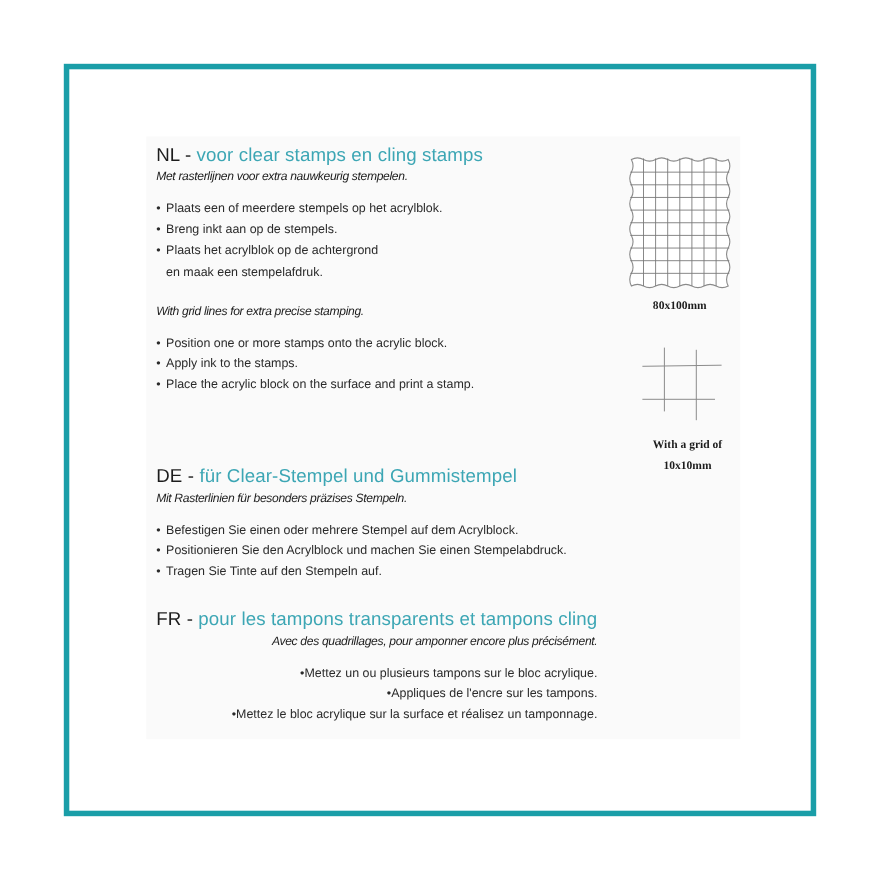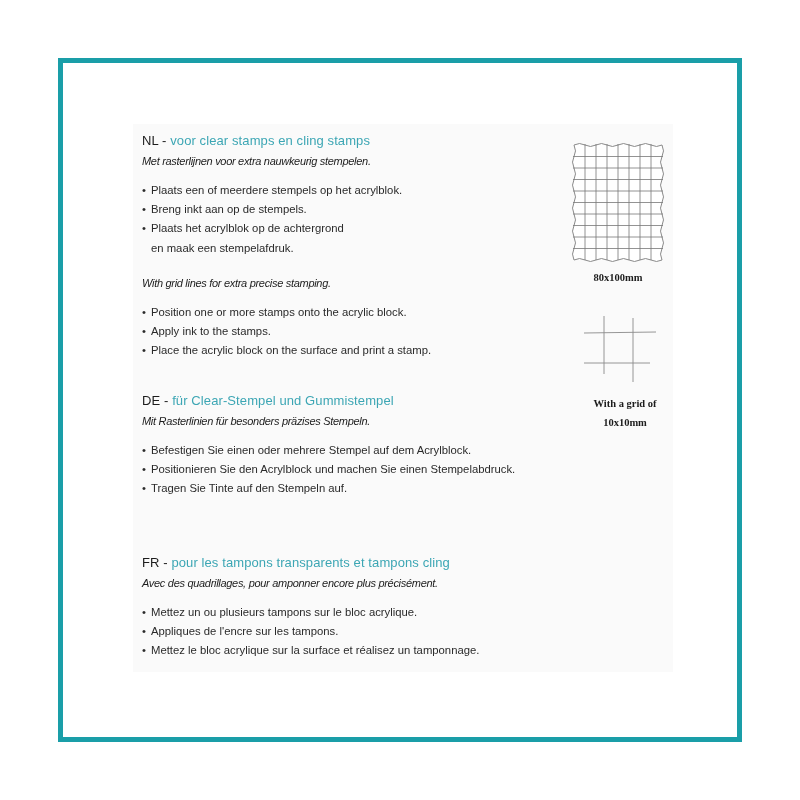--- a/index.html
+++ b/index.html
@@ -3,21 +3,21 @@
 <meta charset="utf-8">
 <style>
   html, body { margin: 0; padding: 0; background: #ffffff; }
   body { width: 800px; height: 800px; position: relative; overflow: hidden;
          font-family: "Liberation Sans", sans-serif; color: #222; }
   .frame { position: absolute; left: 58px; top: 58px; width: 674px; height: 674px;
            border: 5px solid #1a9ea8; box-sizing: content-box; }
   .panel { position: absolute; left: 133px; top: 124px; width: 540px; height: 548px;
            background: #fafafa; }
   .section { position: absolute; left: 142px; }
-  .heading { font-size: 13px; line-height: 18px; white-space: nowrap; letter-spacing: 0.1px; }
+  .heading { font-size: 17px; line-height: 18px; white-space: nowrap; letter-spacing: 0.1px; }
   .heading .code { color: #1c1c1c; }
   .heading .dash { color: #1c1c1c; }
   .heading .title { color: #3ca6b4; }
   .subtitle { font-style: italic; font-size: 11px; line-height: 16px; margin-top: 3px;
               color: #1c1c1c; letter-spacing: -0.3px; white-space: nowrap; }
   ul.bullets { list-style: none; margin: 12px 0 0 0; padding: 0; }
   ul.bullets li { font-size: 11.3px; line-height: 19.2px; color: #2a2a2a; white-space: nowrap; }
   ul.bullets li .dot { display: inline-block; width: 9px; }
   ul.bullets li.cont { padding-left: 9px; }
   .figure { position: absolute; }
@@ -47,35 +47,35 @@
 
 <div class="section" style="top:272px;">
   <div class="subtitle">With grid lines for extra precise stamping.</div>
   <ul class="bullets">
     <li><span class="dot">•</span><span>Position one or more stamps onto the acrylic block.</span></li>
     <li><span class="dot">•</span><span>Apply ink to the stamps.</span></li>
     <li><span class="dot">•</span><span>Place the acrylic block on the surface and print a stamp.</span></li>
   </ul>
 </div>
 
-<div class="section" style="top:392px;">
+<div class="section" style="top:424px;">
   <div class="heading">
     <span class="code">DE</span>
     <span class="dash">-</span>
     <span class="title">für Clear-Stempel und Gummistempel</span>
   </div>
   <div class="subtitle">Mit Rasterlinien für besonders präzises Stempeln.</div>
   <ul class="bullets">
     <li><span class="dot">•</span><span>Befestigen Sie einen oder mehrere Stempel auf dem Acrylblock.</span></li>
     <li><span class="dot">•</span><span>Positionieren Sie den Acrylblock und machen Sie einen Stempelabdruck.</span></li>
     <li><span class="dot">•</span><span>Tragen Sie Tinte auf den Stempeln auf.</span></li>
   </ul>
 </div>
 
-<div class="section" style="top:554px;">
+<div class="section" style="top:554px;text-align:right;">
   <div class="heading">
     <span class="code">FR</span>
     <span class="dash">-</span>
     <span class="title">pour les tampons transparents et tampons cling</span>
   </div>
   <div class="subtitle">Avec des quadrillages, pour amponner encore plus précisément.</div>
   <ul class="bullets">
     <li><span class="dot">•</span><span>Mettez un ou plusieurs tampons sur le bloc acrylique.</span></li>
     <li><span class="dot">•</span><span>Appliques de l'encre sur les tampons.</span></li>
     <li><span class="dot">•</span><span>Mettez le bloc acrylique sur la surface et réalisez un tamponnage.</span></li>

